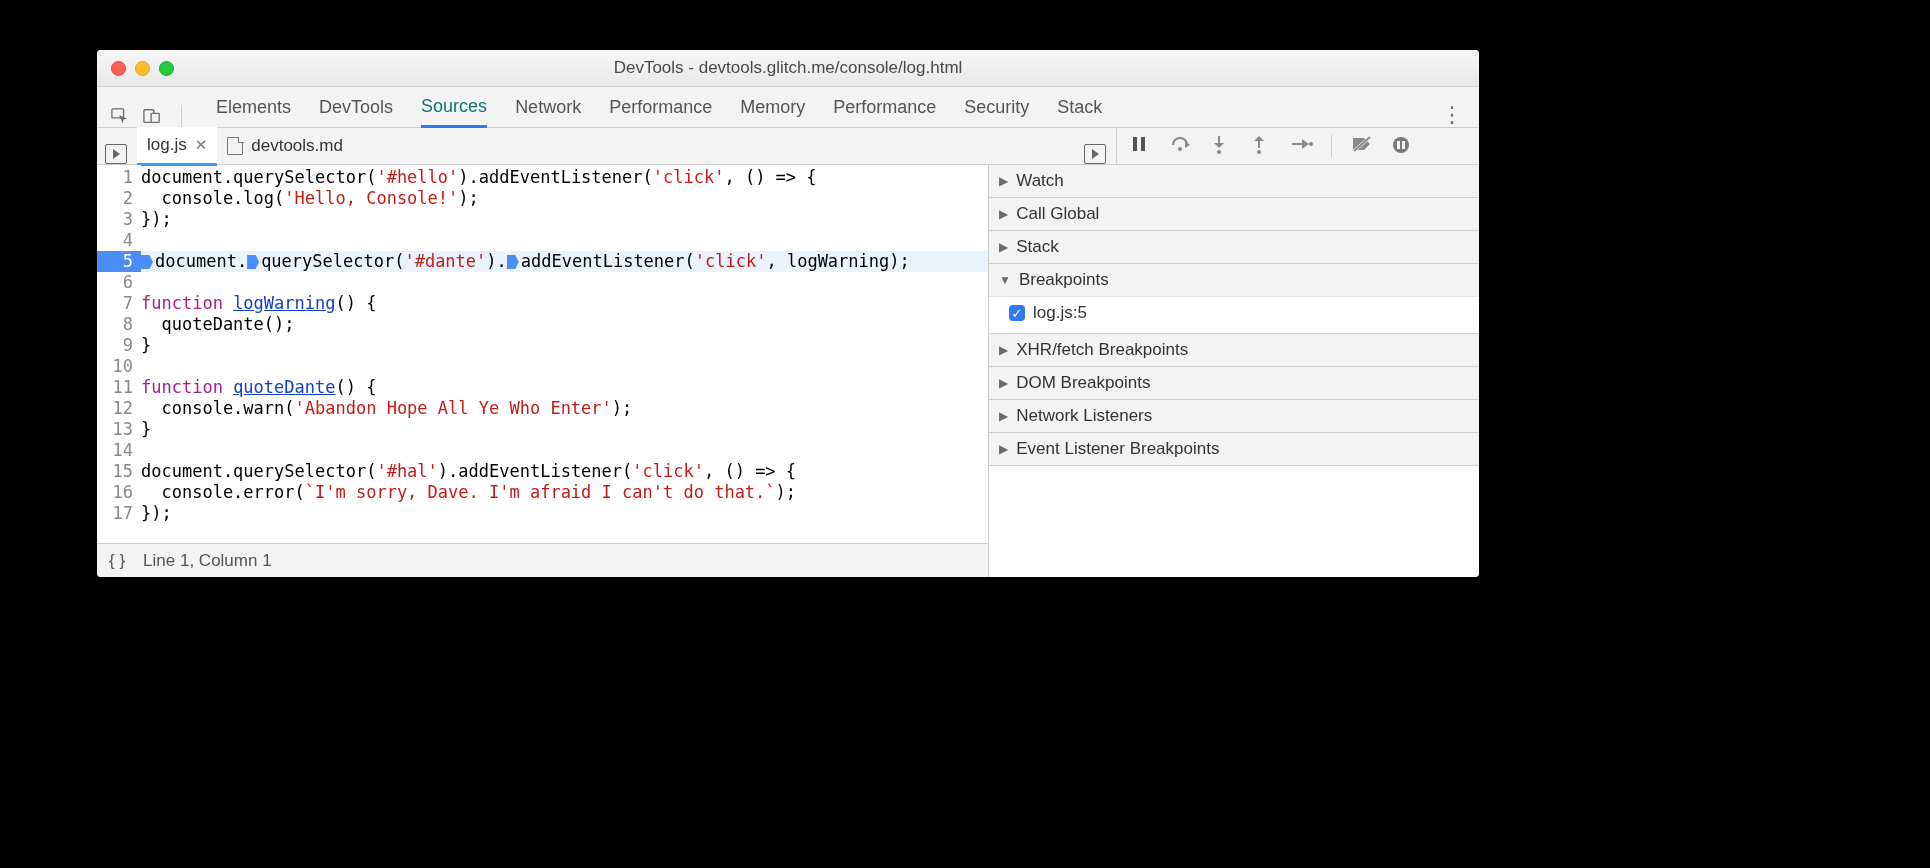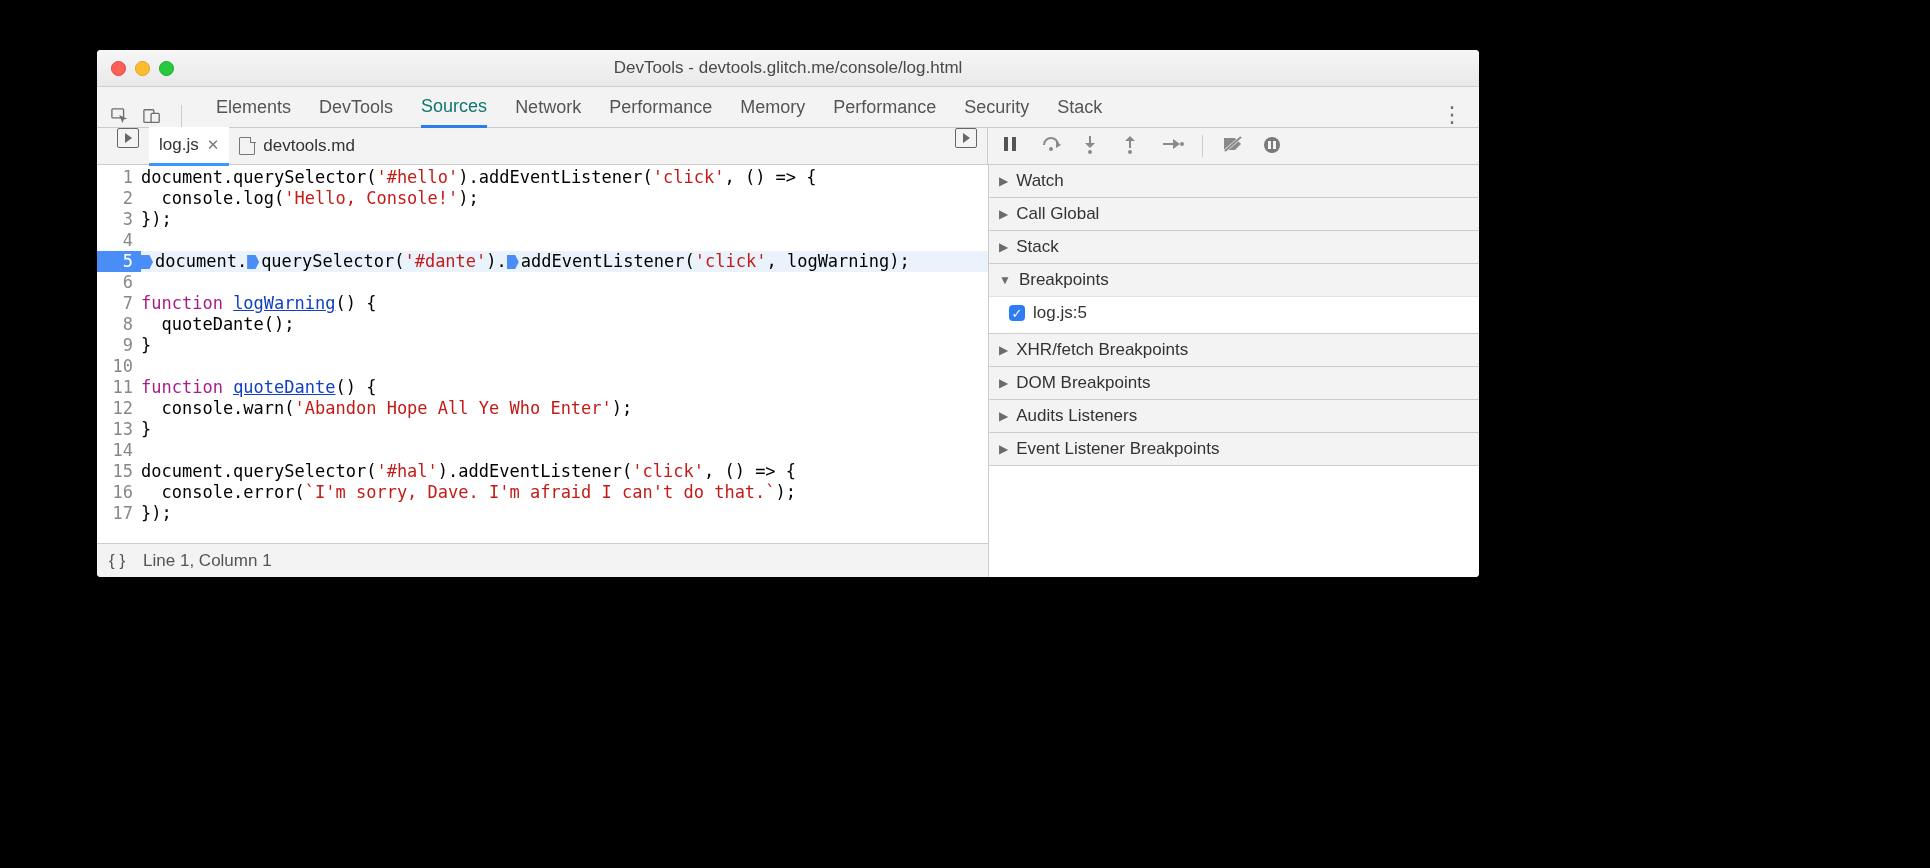--- a/index.html
+++ b/index.html
@@ -18,21 +18,21 @@
   .tb-left{display:flex;align-items:center;gap:14px;padding:0 8px 0 14px;}
   .tb-icon{width:18px;height:18px;display:inline-flex;align-items:center;justify-content:center;color:#6e6e6e;}
   .tb-sep{width:1px;height:22px;background:#ccc;margin:0 6px;}
   .panel-tabs{display:flex;align-items:stretch;height:100%;gap:28px;padding-left:20px;}
   .ptab{display:flex;align-items:center;cursor:default;color:#555;}
   .ptab.active{color:#0f766e;border-bottom:3px solid #2b7de9;margin-bottom:-1px;font-weight:400;}
   .tb-right{margin-left:auto;padding-right:14px;}
   .kebab{letter-spacing:2px;color:#6e6e6e;font-size:22px;line-height:0;}
   
   .subbar{height:36px;border-bottom:1px solid #ccc;display:flex;background:#f3f3f3;}
-  .sub-left{display:flex;align-items:flex-start;padding-left:20px;width:891px;border-right:1px solid #ccc;box-sizing:border-box;}
+  .sub-left{display:flex;align-items:flex-end;padding-left:8px;width:1020px;border-right:1px solid #ccc;box-sizing:border-box;}
   .openfiles{display:flex;align-items:center;height:100%;}
   .oftab{display:flex;align-items:center;height:100%;padding:0 10px;gap:8px;color:#333;font-size:17px;}
   .oftab.active{background:#fff;border-bottom:3px solid #3b99fc;margin-bottom:-1px;}
   .oftab .close{font-size:15px;color:#777;}
   .file-ico{width:14px;height:16px;border:1.5px solid #777;border-radius:1px;position:relative;}
   .file-ico:before{content:"";position:absolute;top:-1.5px;right:-1.5px;width:5px;height:5px;background:#f3f3f3;border-left:1.5px solid #777;border-bottom:1.5px solid #777;}
   .run-box{width:20px;height:18px;border:1.5px solid #666;border-radius:2px;display:flex;align-items:center;justify-content:center;margin-right:10px;}
   .tri{width:0;height:0;border-top:5px solid transparent;border-bottom:5px solid transparent;border-left:7px solid #666;}
   .sub-left .spacer{flex:1;}
   .sub-left .right-run{margin-right:10px;}
@@ -255,21 +255,21 @@
           </div>
           <div class="acc">
             <div class="acc-h">
               <span class="disc">▶</span>
               <span>DOM Breakpoints</span>
             </div>
           </div>
           <div class="acc">
             <div class="acc-h">
               <span class="disc">▶</span>
-              <span>Audits Listeners</span>
+              <span>Network Listeners</span>
             </div>
           </div>
           <div class="acc">
             <div class="acc-h">
               <span class="disc">▶</span>
               <span>Event Listener Breakpoints</span>
             </div>
           </div>
         </div>
     </div>

